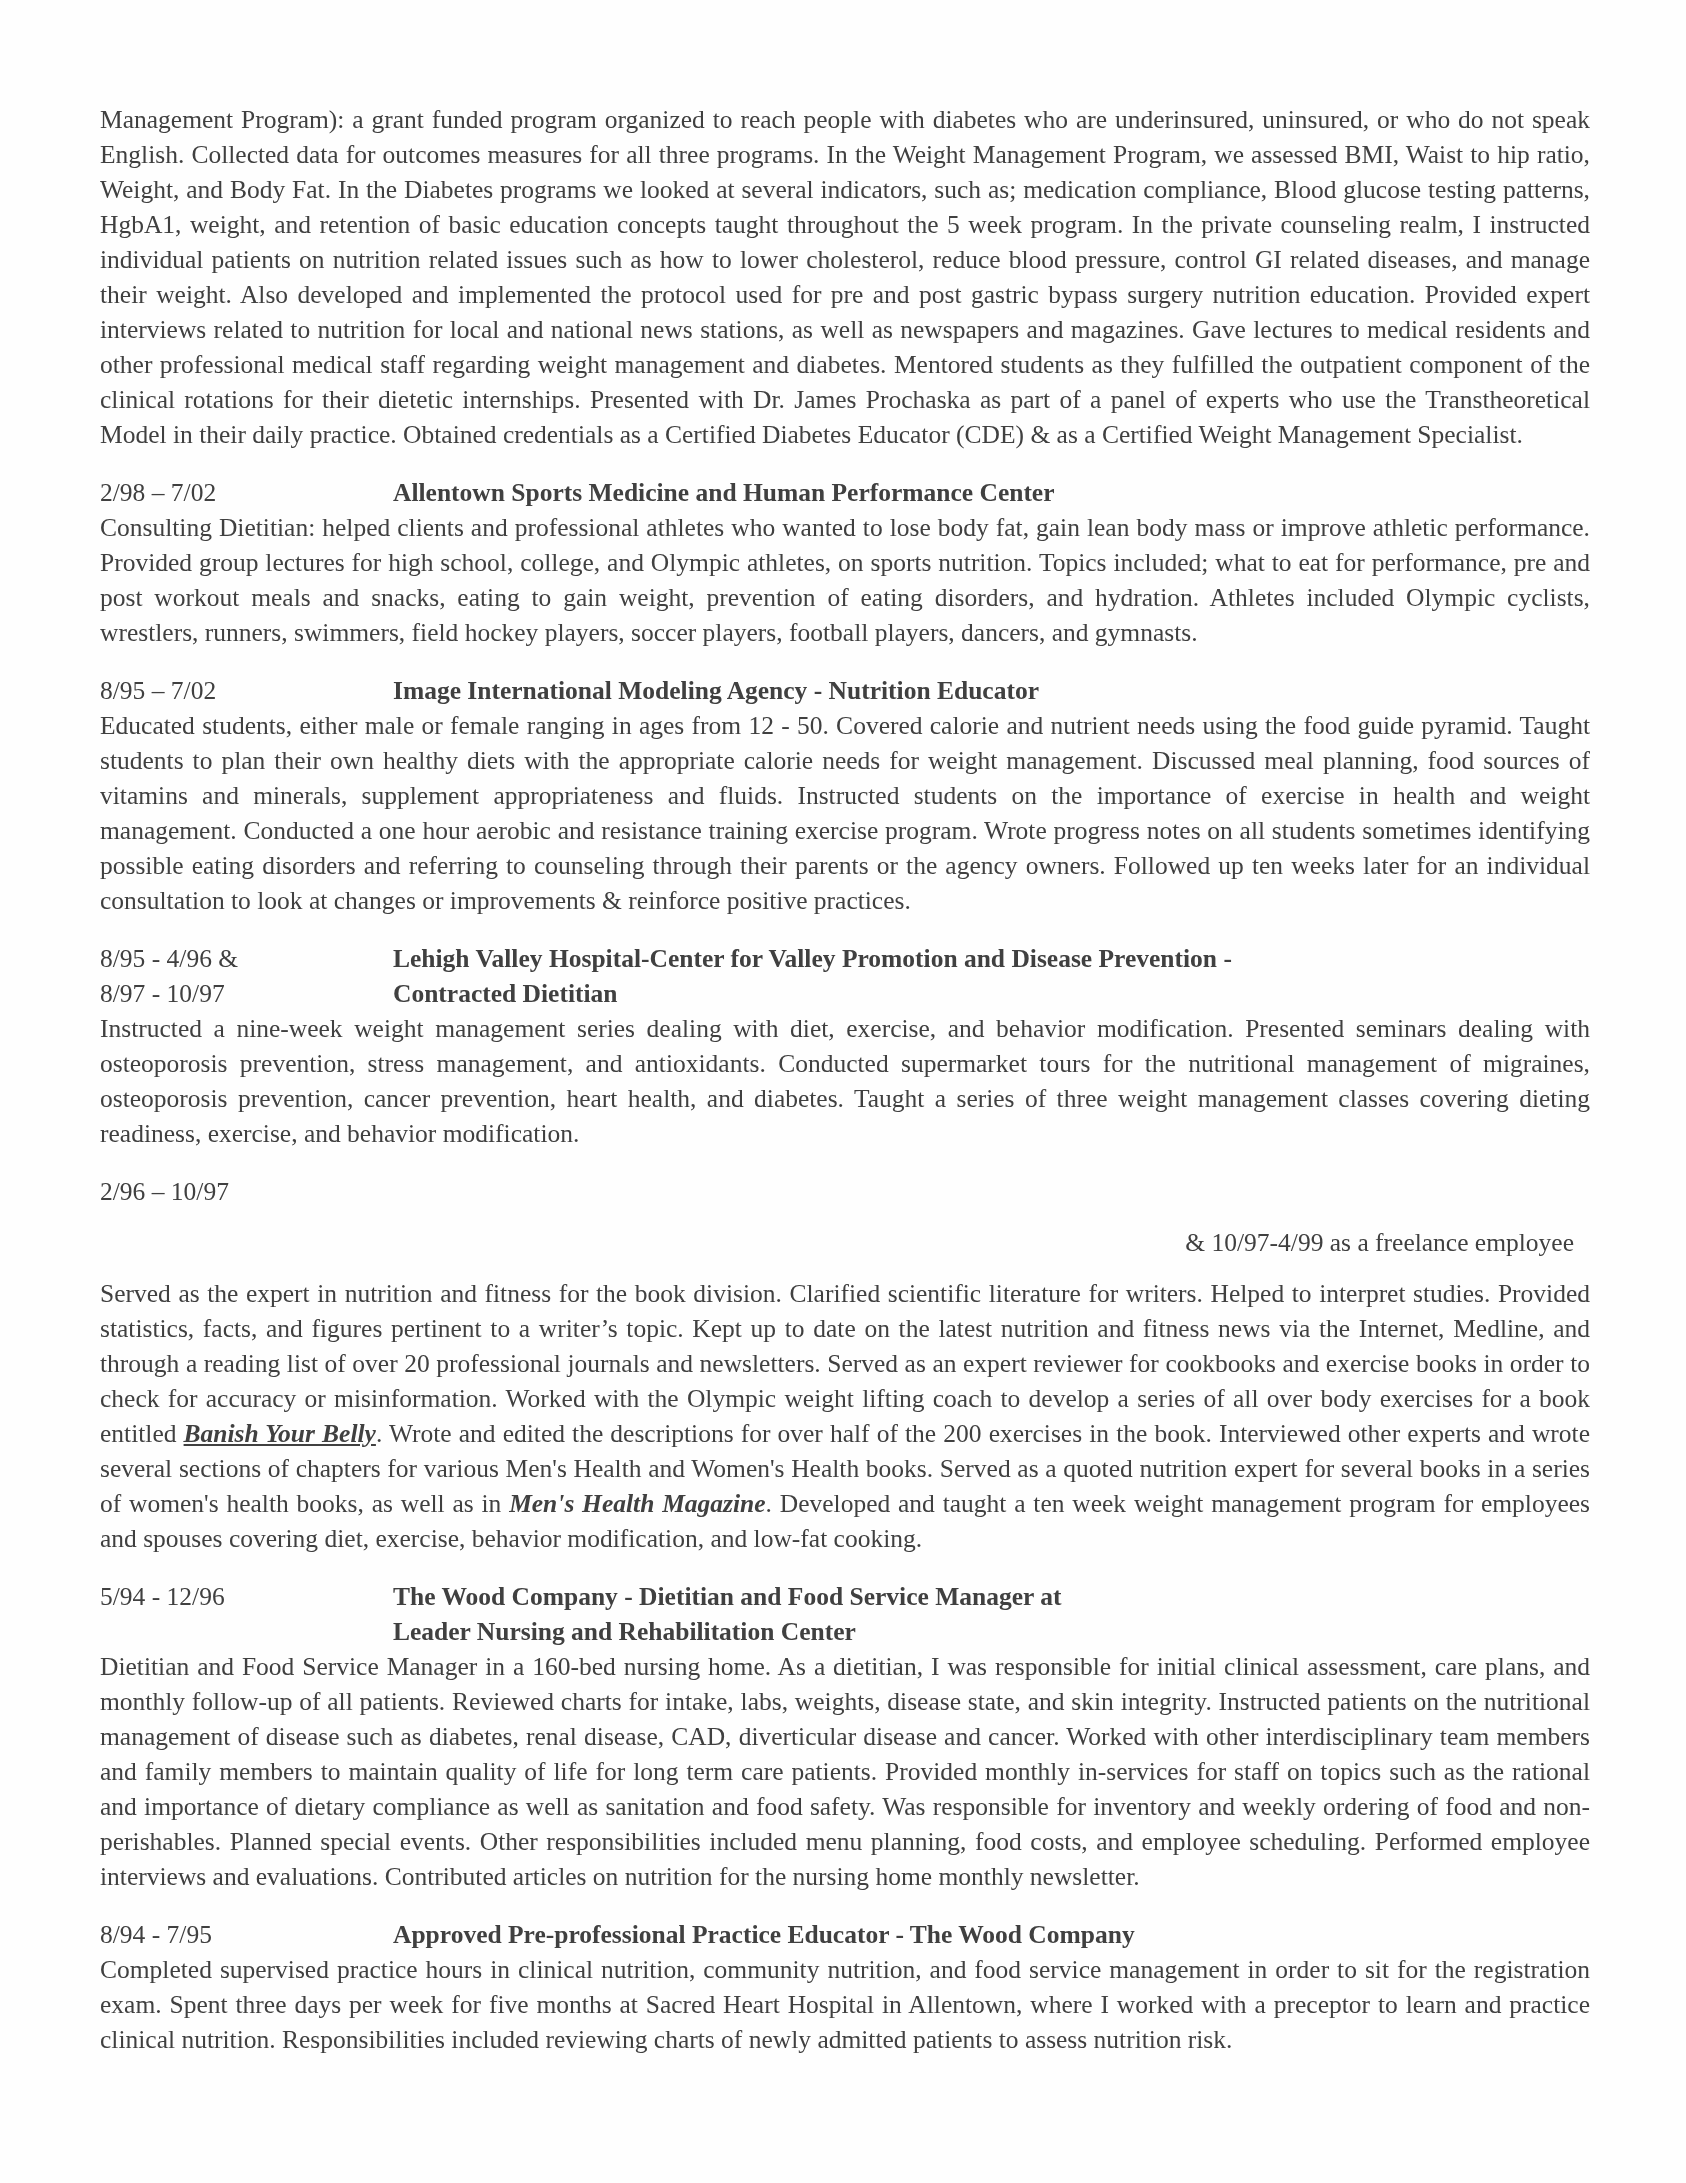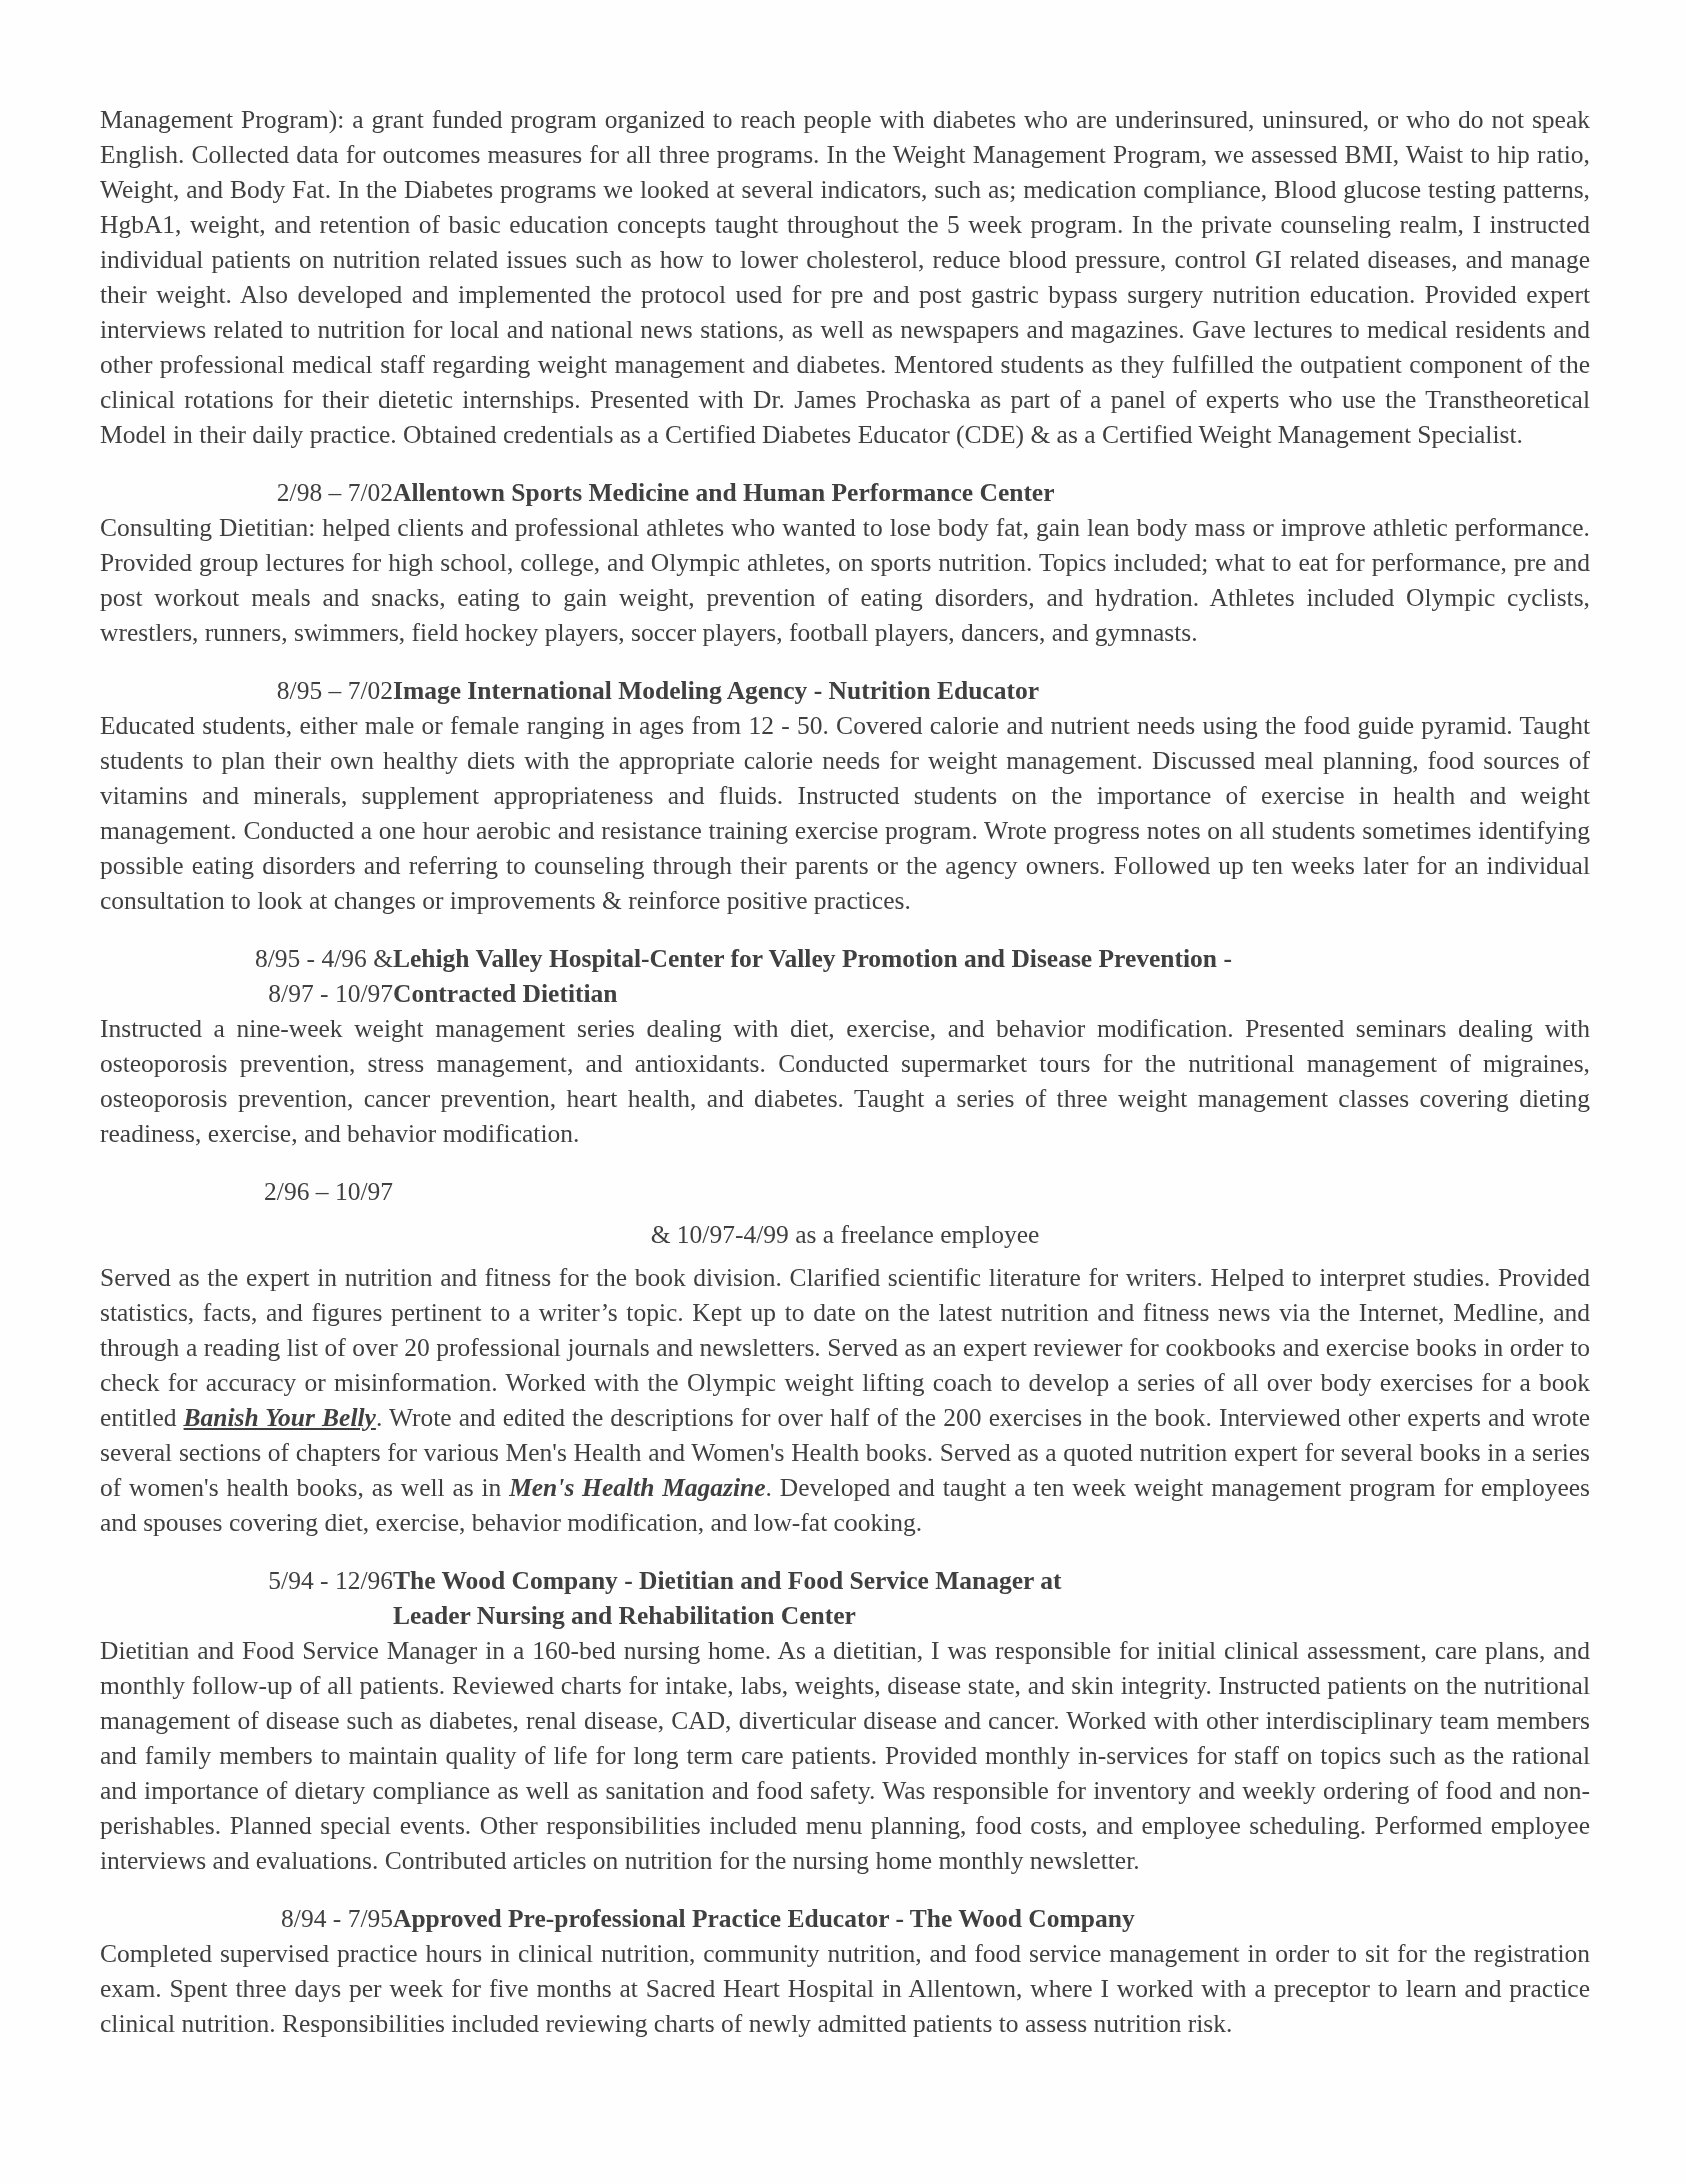--- a/index.html
+++ b/index.html
@@ -31,28 +31,27 @@
   .head-row {
     display: flex;
     align-items: flex-start;
   }
   .date-col {
     flex: 0 0 293px;
     width: 293px;
   }
   .date-line {
     white-space: nowrap;
-    text-align: right;
   }
   .title-col {
     font-weight: bold;
   }
   .subtitle {
-    margin: 8px;
-    text-align: center;
+    margin: 16px;
+    text-align: right;
   }
   .bi {
     font-weight: bold;
     font-style: italic;
   }
   .u {
     text-decoration: underline;
   }
 </style>
 </head>

